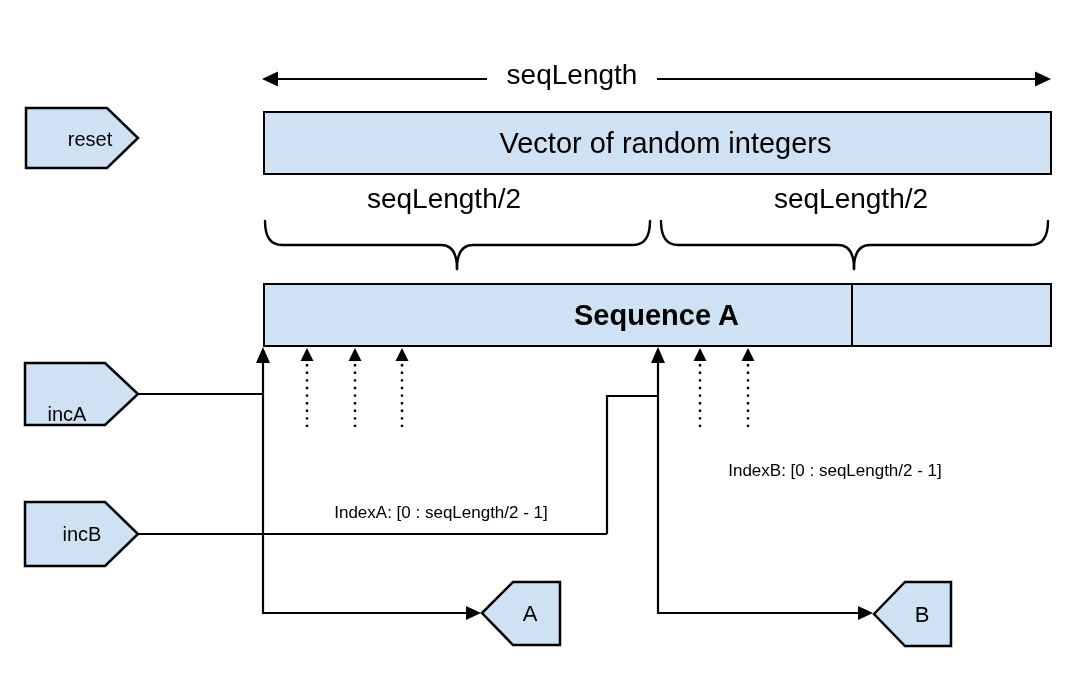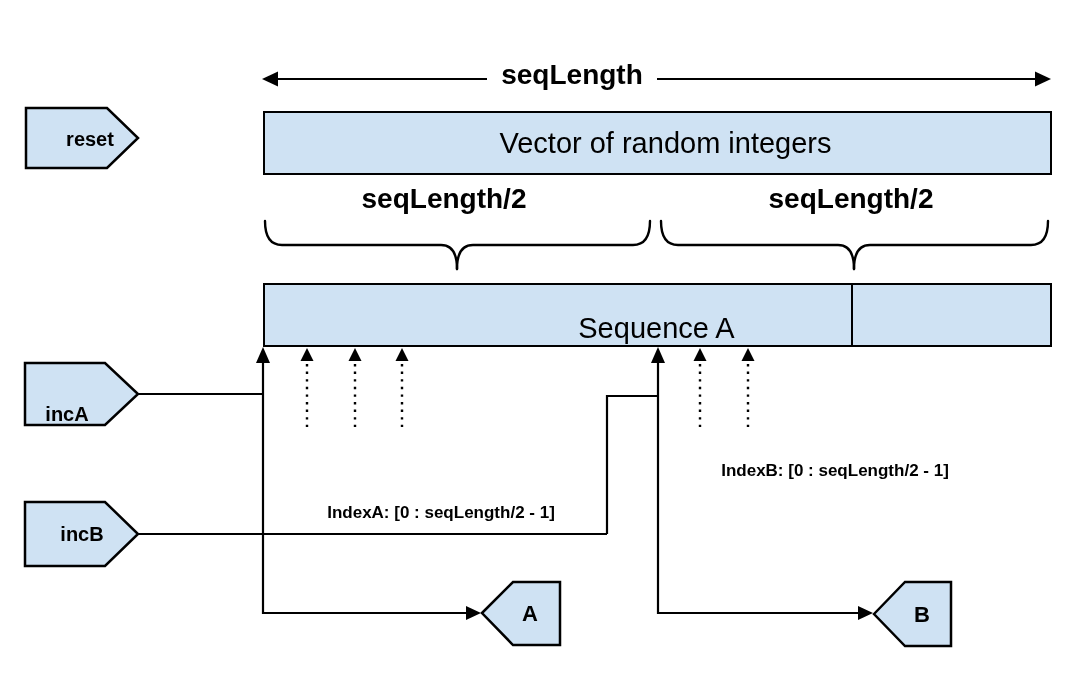--- a/index.html
+++ b/index.html
@@ -33,30 +33,29 @@
     border: 2.5px solid var(--stroke, #000);
     display: flex;
     align-items: center;
     justify-content: center;
   }
   .box-vector { left: 263px; top: 111px; width: 789px; height: 64px; font-size: 29px; padding-left: 16px; }
   .box-seq   { left: 263px; top: 283px; width: 789px; height: 64px; padding: 0; font-size: 29px; }
   .box-seq .cell {
     box-sizing: border-box;
     height: 100%;
-    display: flex; align-items: flex-end; justify-content: center;
+    display: flex; align-items: center; justify-content: center; font-weight: bold;
   }
   .box-seq .cell-a { width: 391px; border-right: 2.5px solid var(--stroke, #000); }
   .box-seq .cell-b { flex: 1; }
   .lbl {
     position: absolute;
     transform: translate(-50%, -50%);
     white-space: nowrap;
     line-height: 1.1;
-    font-weight: bold;
   }
   .lbl-seqlength { left: 572px; top: 75px;  font-size: 28px; }
   .lbl-half-l    { left: 444px; top: 199px; font-size: 28px; }
   .lbl-half-r    { left: 851px; top: 199px; font-size: 28px; }
   .lbl-index-a   { left: 441px; top: 467px; font-size: 17px; margin-top: 46px; }
   .lbl-index-b   { left: 835px; top: 471px; font-size: 17px; }
   .lbl-reset     { left: 74px;  top: 139px; font-size: 20px; margin-left: 16px; }
   .lbl-inca      { left: 67px;  top: 394px; font-size: 20px; margin-top: 20px; }
   .lbl-incb      { left: 67px;  top: 534px; font-size: 20px; padding-left: 30px; }
   .lbl-cnt-a     { left: 530px; top: 614px; font-size: 22px; }

